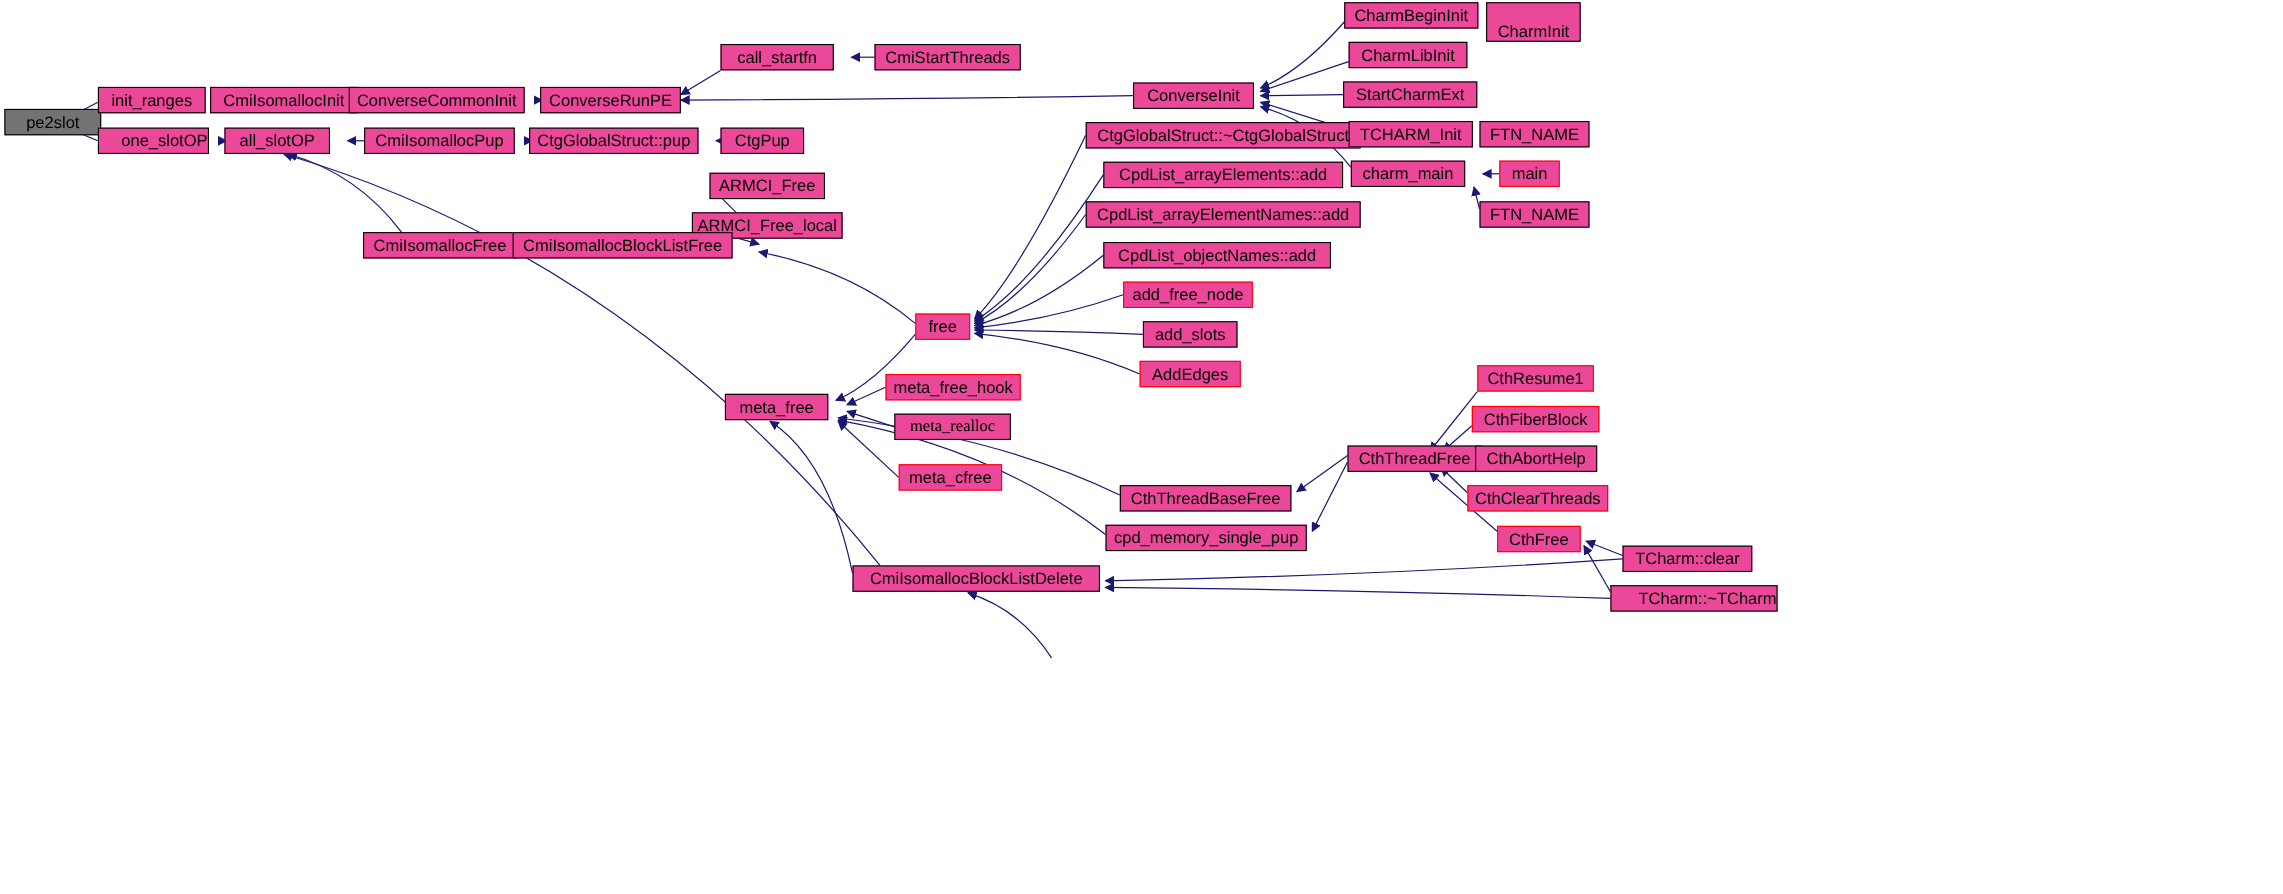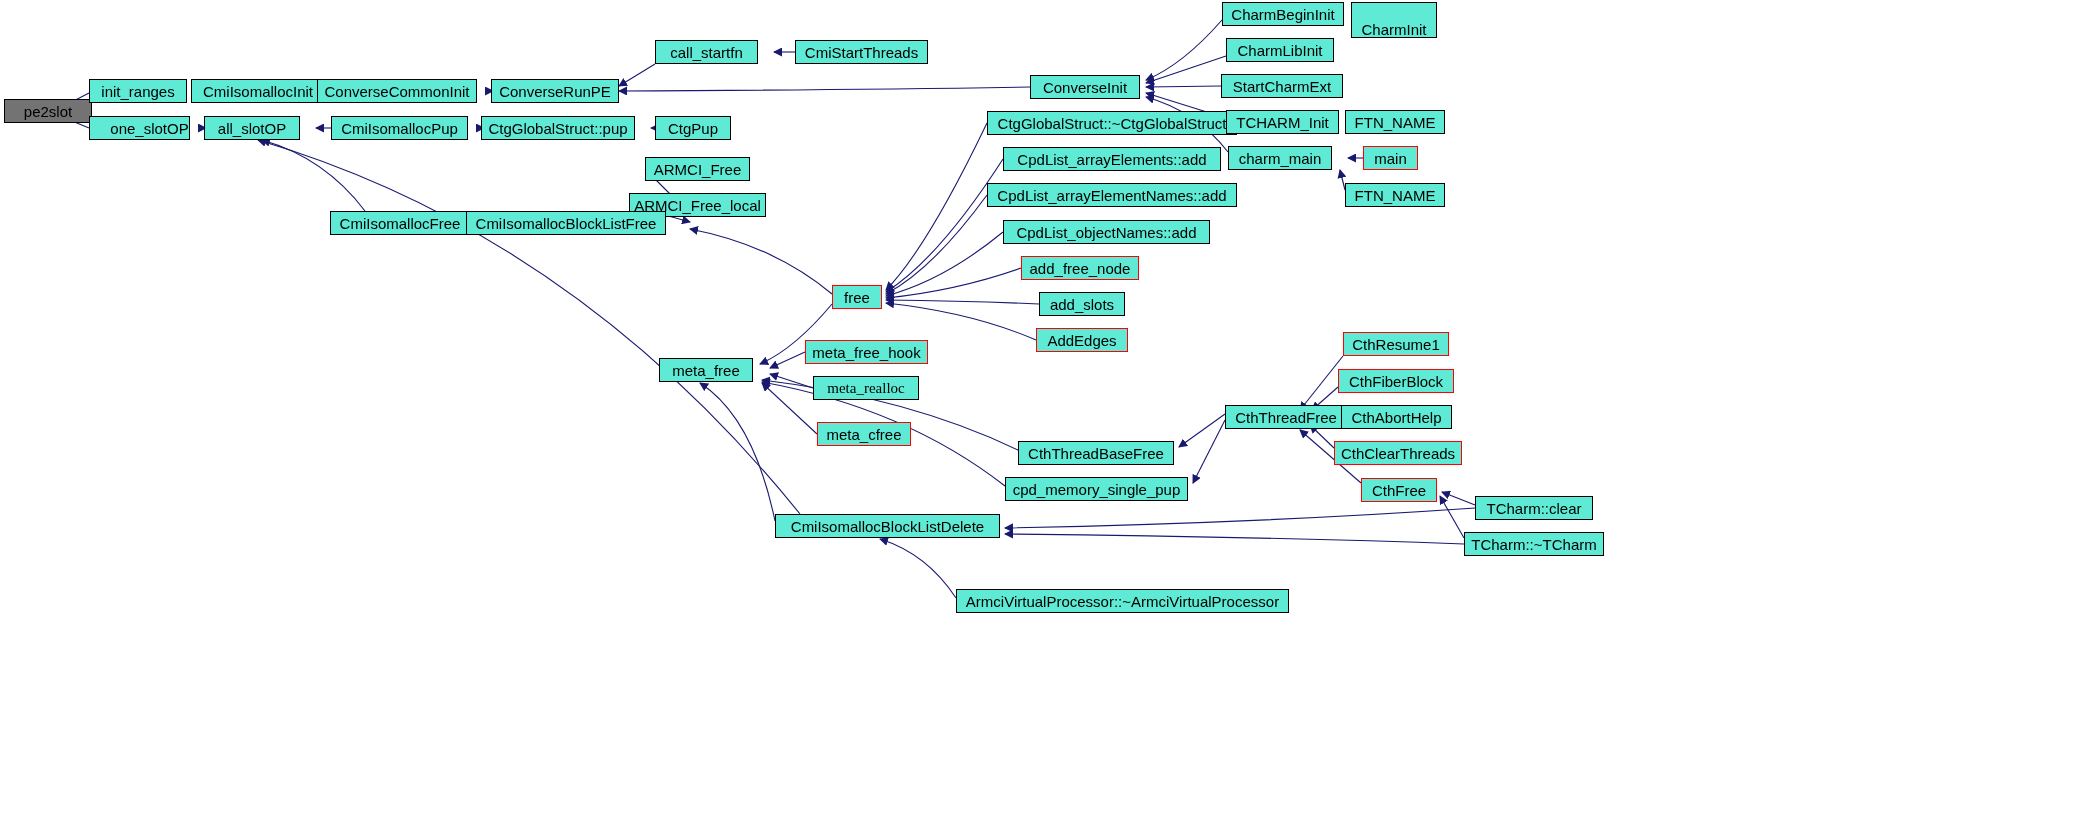--- a/index.html
+++ b/index.html
@@ -9,21 +9,21 @@
     background:#ffffff;
     font-family:"Liberation Sans", sans-serif;
     overflow:hidden;
   }
   #edges{position:absolute;left:0;top:0;width:2075px;height:813px;}
   .node{
     position:absolute;
     box-sizing:border-box;
     display:flex;align-items:center;justify-content:center;
     border:1px solid #000000;
-    background:#5eead4;
+    background:#ec4899;
     color:#000000;
     font-size:15px;
     line-height:1;
     white-space:nowrap;
     letter-spacing:0px;
   }
   .node.red{border-color:#ff0000;}
   .node.cur{background:#737373;border-color:#000000;}
   .node span{pointer-events:none;}
 </style>
@@ -180,23 +180,20 @@
     </div>
     <div class="node" style="left: 1018px; top: 441px; width: 156px; height: 24px;">
       <span>CthThreadBaseFree</span>
     </div>
     <div class="node" style="left: 1005px; top: 477px; width: 183px; height: 24px;">
       <span>cpd_memory_single_pup</span>
     </div>
     <div class="node" style="left: 775px; top: 514px; width: 225px; height: 24px;">
       <span>CmiIsomallocBlockListDelete</span>
     </div>
-    <div class="node" style="left: 956px; top: 589px; width: 333px; height: 24px;">
-      <span>ArmciVirtualProcessor::~ArmciVirtualProcessor</span>
-    </div>
     <div class="node" style="left: 1225px; top: 405px; width: 122px; height: 24px;">
       <span>CthThreadFree</span>
     </div>
     <div class="node red" style="left: 1343px; top: 332px; width: 106px; height: 24px;">
       <span>CthResume1</span>
     </div>
     <div class="node red" style="left: 1338px; top: 369px; width: 116px; height: 24px;">
       <span>CthFiberBlock</span>
     </div>
     <div class="node" style="left: 1341px; top: 405px; width: 111px; height: 24px;">
@@ -204,21 +201,21 @@
     </div>
     <div class="node red" style="left: 1334px; top: 441px; width: 128px; height: 24px;">
       <span>CthClearThreads</span>
     </div>
     <div class="node red" style="left: 1361px; top: 478px; width: 76px; height: 24px;">
       <span>CthFree</span>
     </div>
     <div class="node" style="left: 1475px; top: 496px; width: 118px; height: 24px;">
       <span>TCharm::clear</span>
     </div>
-    <div class="node" style="left: 1464px; top: 532px; width: 140px; height: 24px;">
+    <div class="node" style="left: 1464px; top: 532px; width: 152px; height: 24px; justify-content: flex-end;">
       <span>TCharm::~TCharm</span>
     </div>
     <div class="node" style="left: 1222px; top: 2px; width: 122px; height: 24px;">
       <span>CharmBeginInit</span>
     </div>
     <div class="node" style="left: 1351px; top: 2px; width: 86px; height: 36px; align-items: flex-end;">
       <span>CharmInit</span>
     </div>
     <div class="node" style="left: 1226px; top: 38px; width: 108px; height: 24px;">
       <span>CharmLibInit</span>

